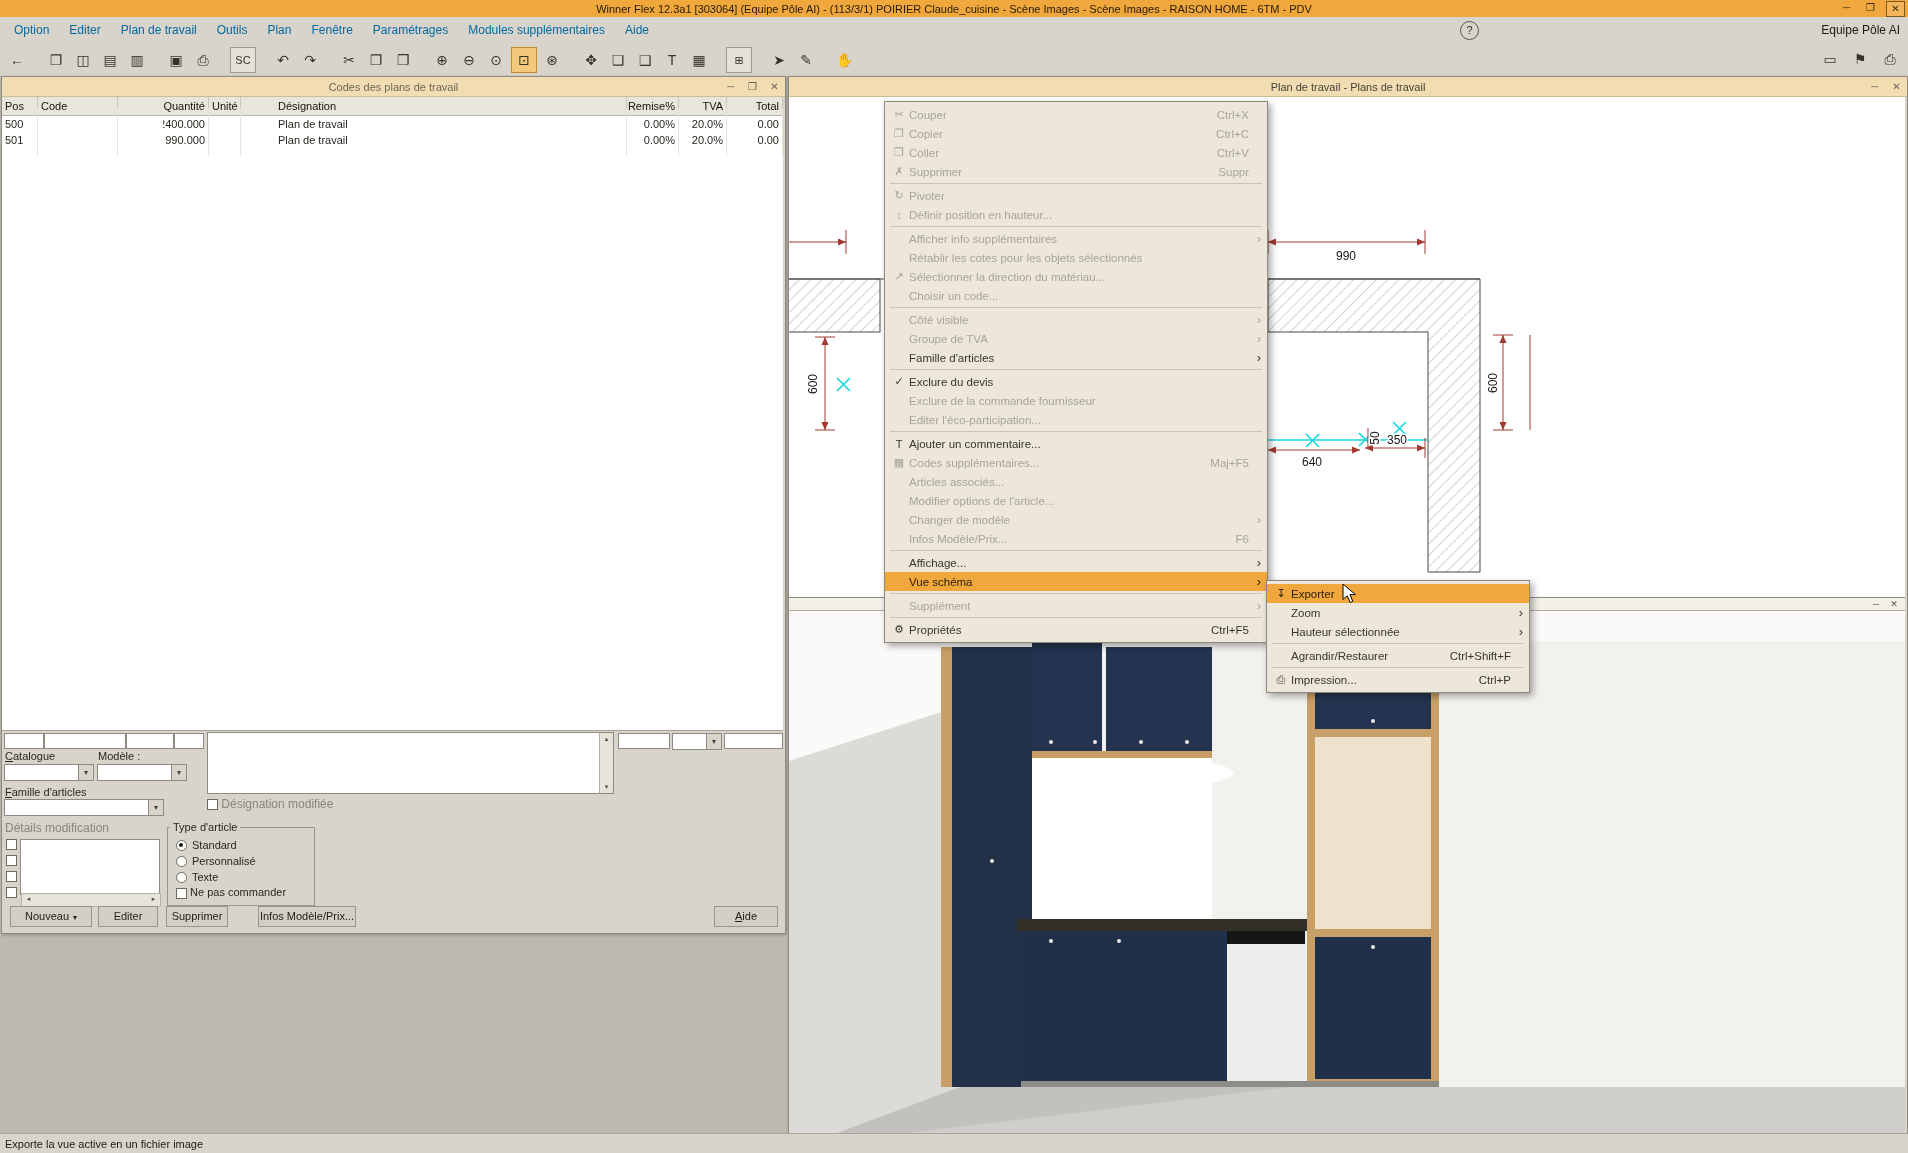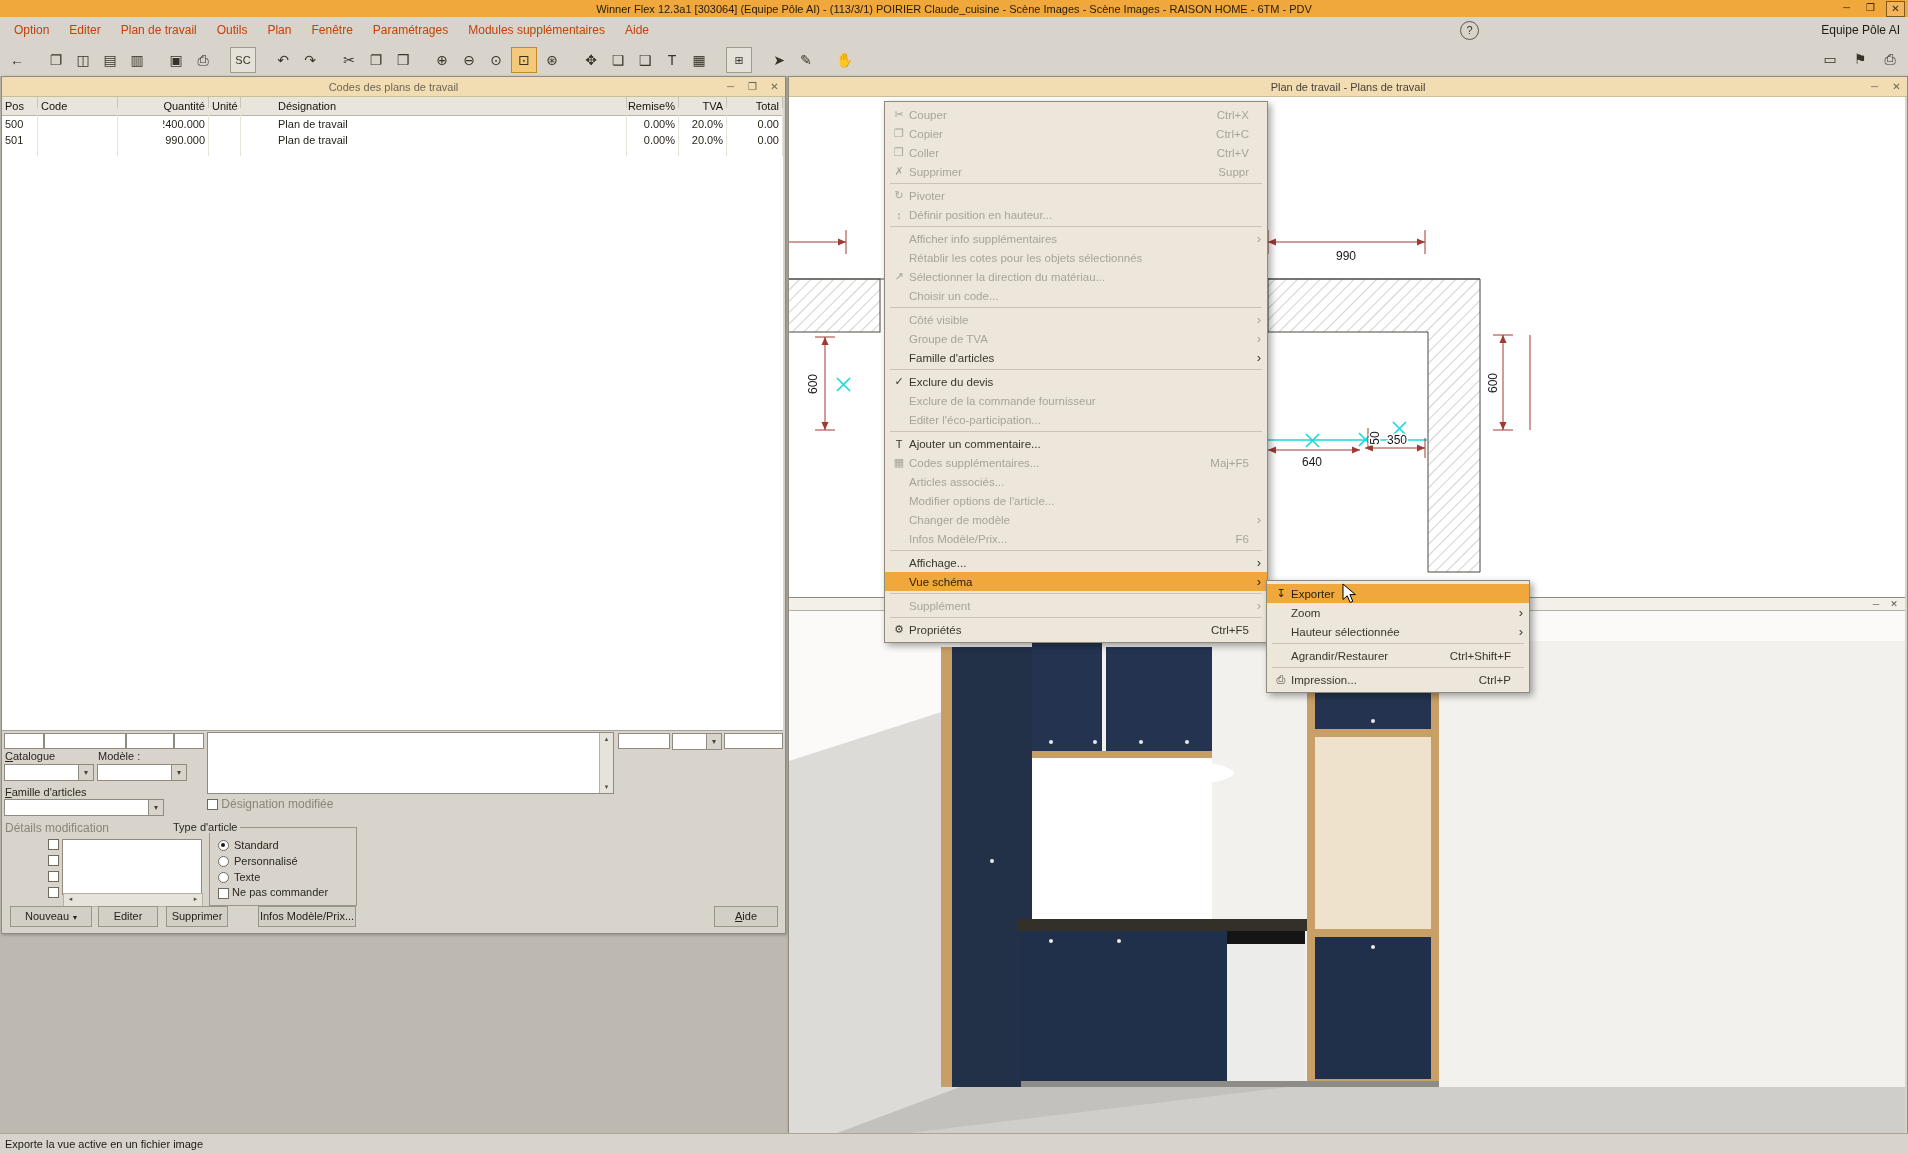--- a/index.html
+++ b/index.html
@@ -9,21 +9,21 @@
   
   .titlebar{position:absolute;left:0;top:0;width:100%;height:17px;background:#f0a73c;display:flex;align-items:center;}
   .titlebar .title{flex:1;text-align:center;font-size:11px;color:#241c08;white-space:nowrap;overflow:hidden;}
   .tb-controls{position:absolute;right:3px;top:1px;display:flex;gap:7px;}
   .tbc{width:17px;height:14px;font-size:10px;line-height:14px;text-align:center;color:#3a2c10;}
   .tbc.close{border:1px solid #7a5a20;background:#f3b45a;}
 
   
   .menubar{position:absolute;top:17px;left:0;width:100%;height:26px;background:#d8d4cb;border-bottom:1px solid #c6c2b8;font-size:12px;}
   .mb-items{position:absolute;left:4px;top:0;display:flex;height:26px;align-items:center;}
-  .mb-item{padding:4px 10px;white-space:nowrap;color:#c2410c;}
+  .mb-item{padding:4px 10px;white-space:nowrap;color:#0369a1;}
   .mb-help{position:absolute;left:1460px;top:4px;width:17px;height:17px;border:1px solid #5c574b;border-radius:50%;text-align:center;font-size:11px;line-height:16px;color:#3a362c;}
   .mb-user{position:absolute;right:8px;top:6px;font-size:12px;color:#1e1b12;}
 
   
   .toolbar{position:absolute;top:43px;left:0;width:100%;height:33px;background:#d8d4cb;border-bottom:1px solid #a5a197;}
   .tb-left{position:absolute;left:5px;top:4px;display:flex;gap:3px;align-items:center;}
   .tb-right{position:absolute;right:6px;top:4px;display:flex;gap:6px;align-items:center;}
   .tbtn{min-width:24px;height:24px;line-height:24px;text-align:center;font-size:14px;color:#37332a;}
   .tbtn.gap{margin-left:12px;}
   .tbtn.boxed{border:1px solid #a09a8c;background:#e4e1d8;font-size:11px;}
@@ -52,21 +52,21 @@
   .inp{position:absolute;height:14px;background:#fff;border:1px solid #8f8b80;}
   .cmb{position:absolute;height:15px;background:#fff;border:1px solid #8f8b80;}
   .cmb .arrow{position:absolute;right:0;top:0;width:14px;height:100%;background:#d8d4cb;border-left:1px solid #8f8b80;text-align:center;font-size:8px;line-height:15px;color:#46423a;}
   .lbl{position:absolute;white-space:nowrap;color:#2a271f;}
   .lbl.dim{color:#8a857a;}
   .mnem::first-letter{text-decoration:underline;}
   .txt-designation{position:absolute;left:205px;top:2px;width:405px;height:60px;background:#fff;border:1px solid #8f8b80;}
   .vsb{position:absolute;right:0;top:0;width:13px;height:100%;background:#e6e3db;border-left:1px solid #b5b1a6;}
   .sb-btn{position:absolute;left:0;width:13px;height:12px;font-size:7px;line-height:12px;text-align:center;color:#555048;}
   .sb-btn.top{top:0;}.sb-btn.bottom{bottom:0;}
-  .grp{position:absolute;border:1px solid #9b968b;margin-left:42px;}
+  .grp{position:absolute;border:1px solid #9b968b;}
   .grp-label{position:absolute;background:#d8d4cb;padding:0 3px;white-space:nowrap;color:#2a271f;}
   .cbx{display:inline-block;width:9px;height:9px;border:1px solid #6f6a5e;background:#fff;vertical-align:middle;}
   .opt{position:absolute;display:flex;align-items:center;white-space:nowrap;}
   .radio{display:inline-block;width:9px;height:9px;border:1px solid #6f6a5e;border-radius:50%;background:#fff;margin-right:5px;position:relative;}
   .opt.sel .radio::after{content:"";position:absolute;left:2px;top:2px;width:4px;height:4px;border-radius:50%;background:#1c1a14;}
   .opt .opt-lbl{color:#2a271f;}
   .details-list{position:absolute;left:16px;top:6px;width:138px;height:54px;background:#fff;border:1px solid #8f8b80;}
   .hsb{position:absolute;left:0;bottom:-13px;width:138px;height:12px;background:#e6e3db;border:1px solid #b5b1a6;}
   .hsb .sb-btn{top:0;height:10px;line-height:10px;}
   .hsb .sb-btn.left{left:0;}.hsb .sb-btn.right{right:0;left:auto;}

